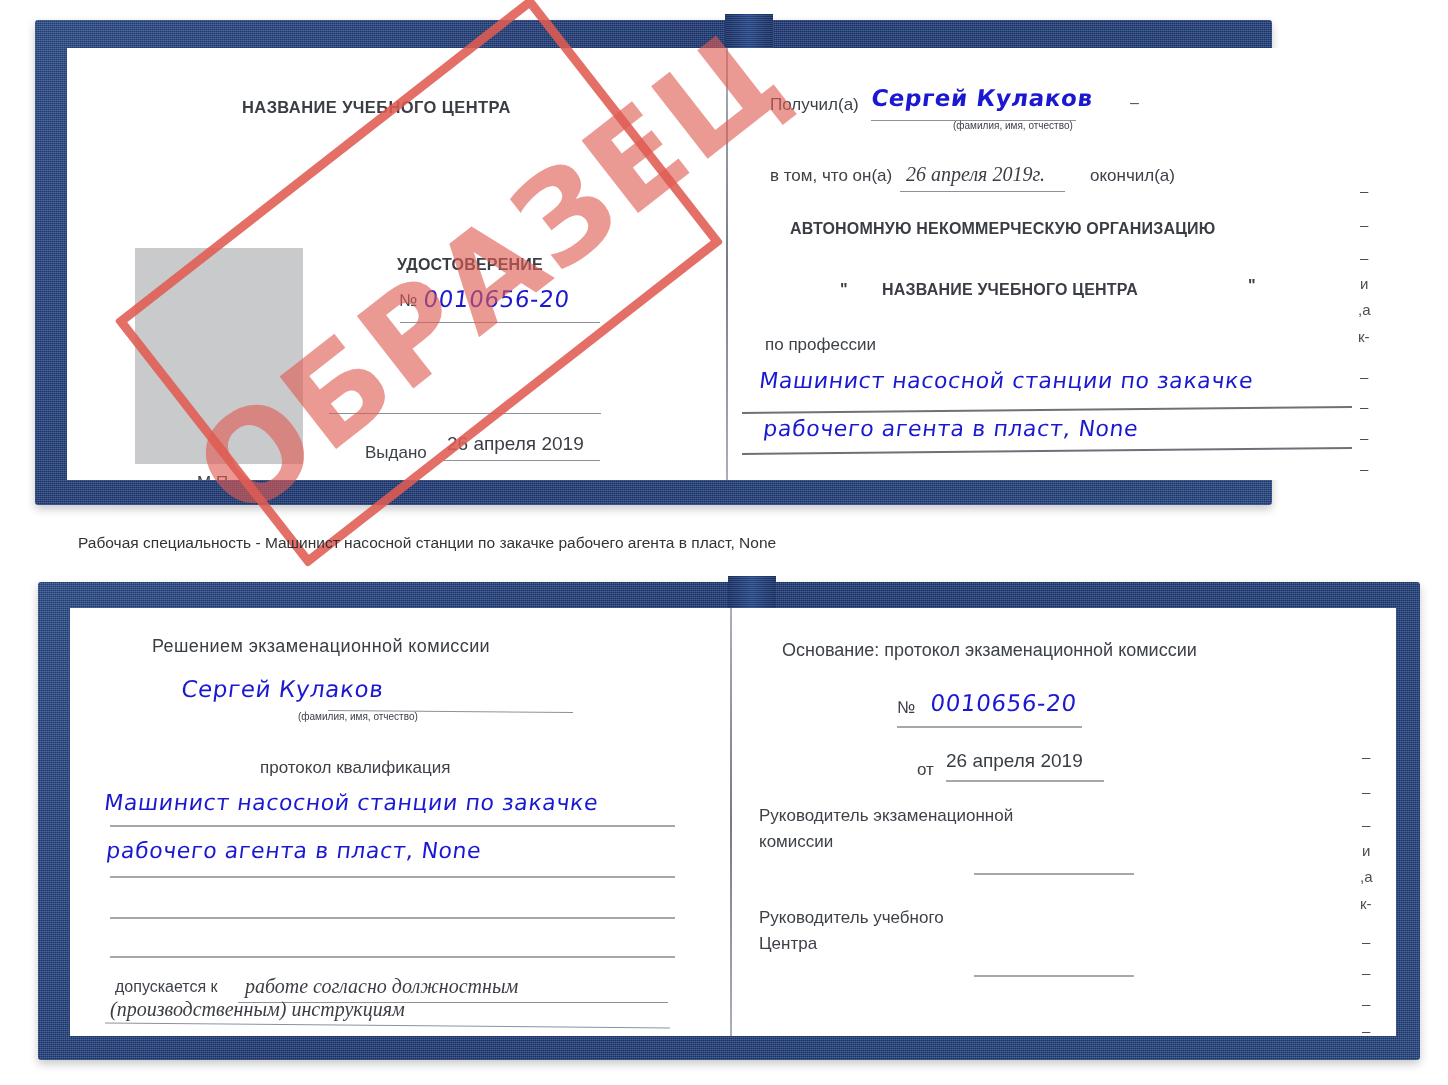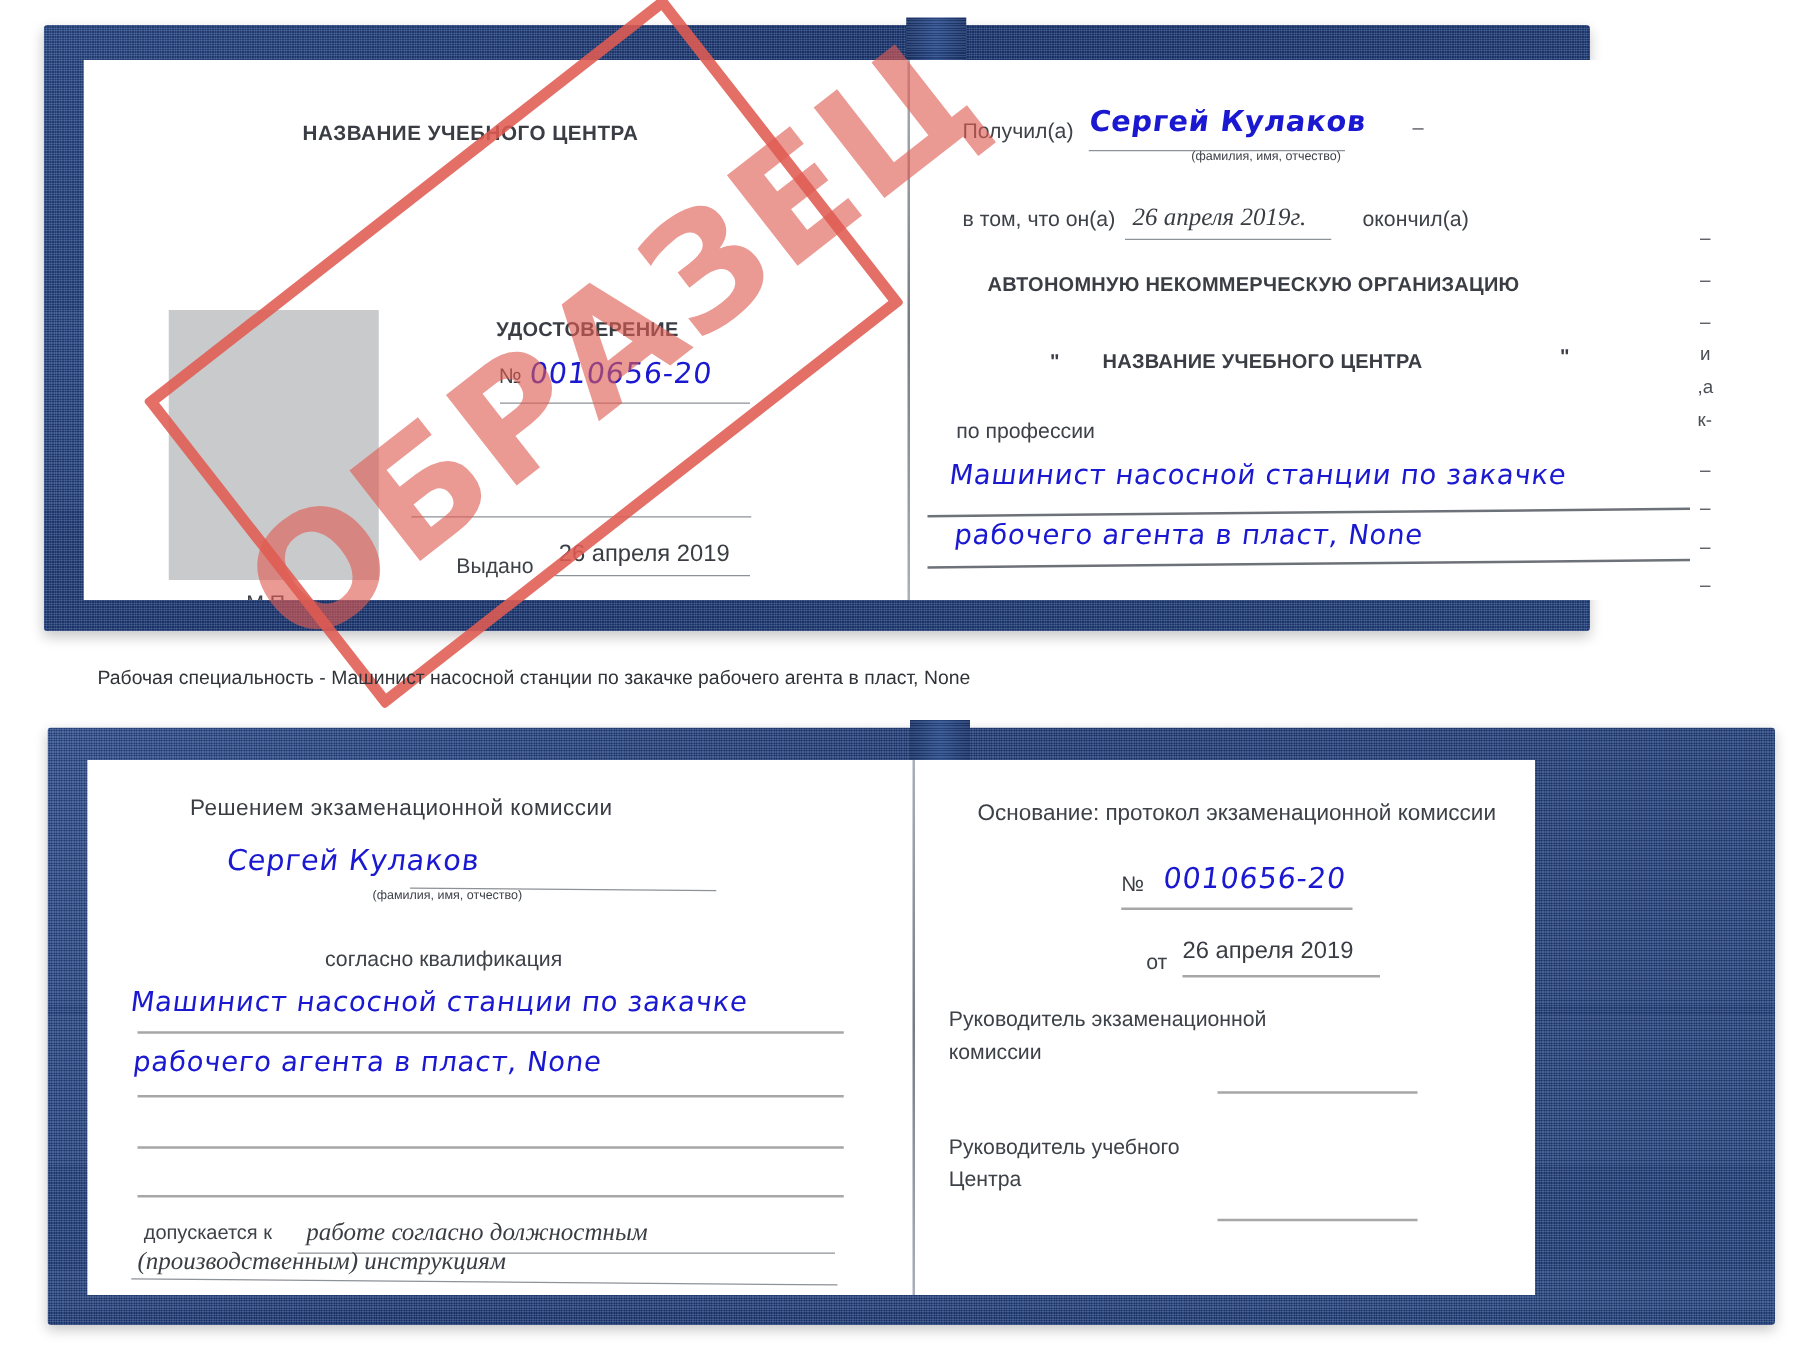--- a/index.html
+++ b/index.html
@@ -197,31 +197,31 @@
   <div class="stamp-box" style="left:70px;top:125px;width:510px;height:295px;"></div>
   <div class="stamp-text" style="left:55px;top:200px;">ОБРАЗЕЦ</div>
 </div>
 
 <div class="caption" style="left:78px;top:530px;">Рабочая специальность - Машинист насосной станции по закачке рабочего агента в пласт, None</div>
 
 <div class="book" style="left:38px;top:582px;width:1382px;height:478px;border-radius:3px;">
 
   <div class="spine-tab" style="left:690px;top:-6px;width:48px;height:42px;"></div>
 
-  <div class="book-inner" style="left:32px;top:26px;width:1158px;height:428px;">
+  <div class="book-inner" style="left:32px;top:26px;width:1326px;height:428px;">
 
     <div class="page" style="left:0;width:656px;">
 
       <div class="t center-title" style="left:82px;top:28px;font-size:18px;font-weight:normal;">Решением экзаменационной комиссии</div>
 
       <div class="t hand hand-big" style="left:110px;top:68px;">Сергей Кулаков</div>
       <div class="rule-thin" style="left:258px;top:103px;width:245px;transform:rotate(0.5deg);"></div>
       <div class="t lbl-sm" style="left:228px;top:103px;">(фамилия, имя, отчество)</div>
 
-      <div class="t lbl" style="left:190px;top:150px;">согласно квалификация</div>
+      <div class="t lbl" style="left:190px;top:150px;">протокол квалификация</div>
 
       <div class="t hand" style="left:33px;top:182px;font-size:22px;">Машинист насосной станции по закачке</div>
       <div class="rule" style="left:40px;top:217px;width:565px;"></div>
 
       <div class="t hand" style="left:35px;top:230px;font-size:22px;">рабочего агента в пласт, None</div>
       <div class="rule" style="left:40px;top:268px;width:565px;"></div>
 
       <div class="rule" style="left:40px;top:309px;width:565px;"></div>
       <div class="rule" style="left:40px;top:348px;width:565px;"></div>
 

